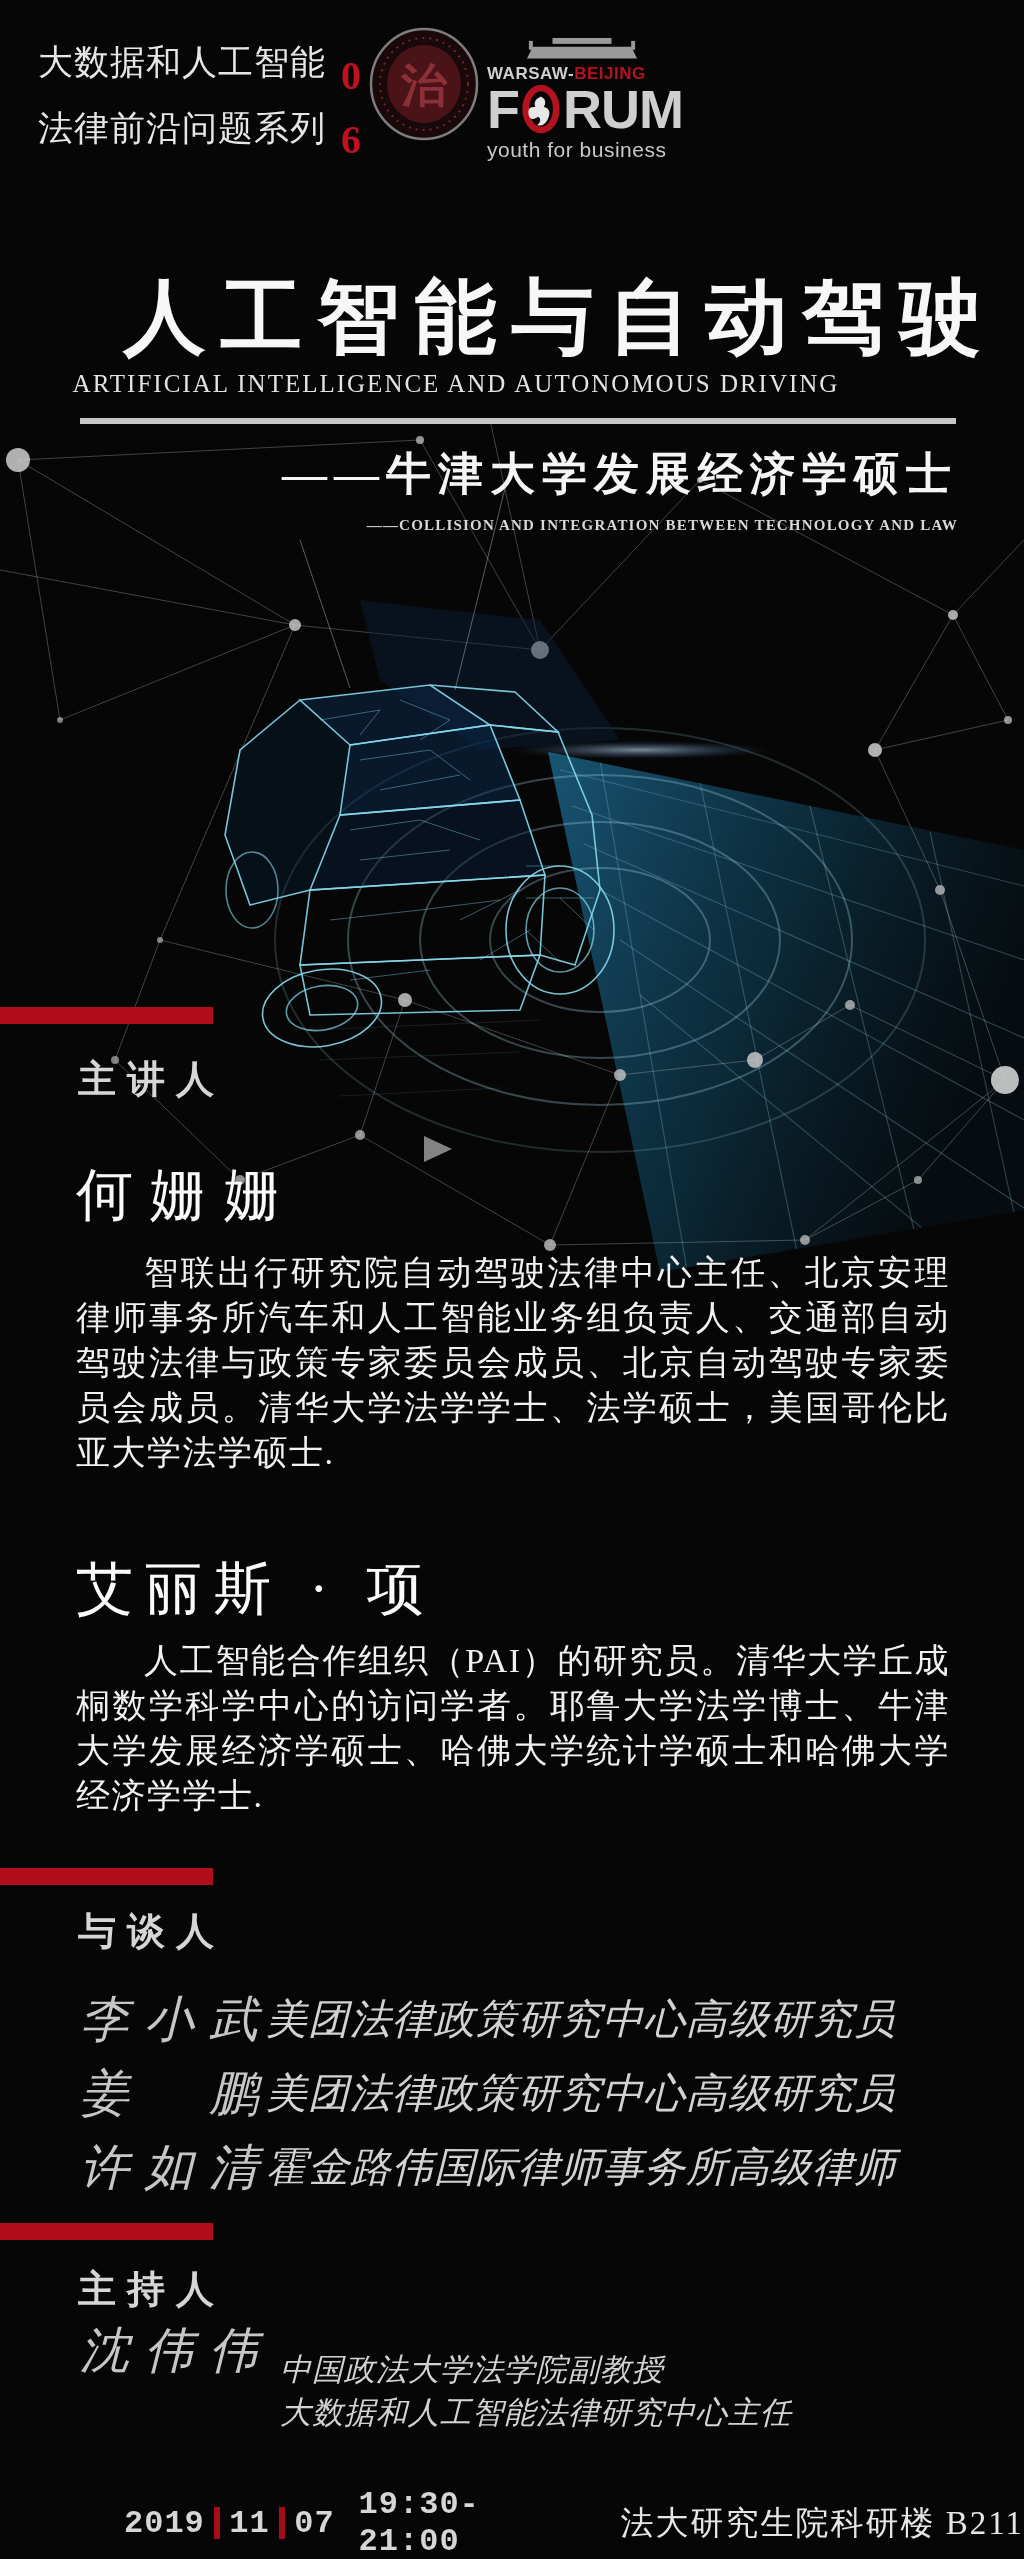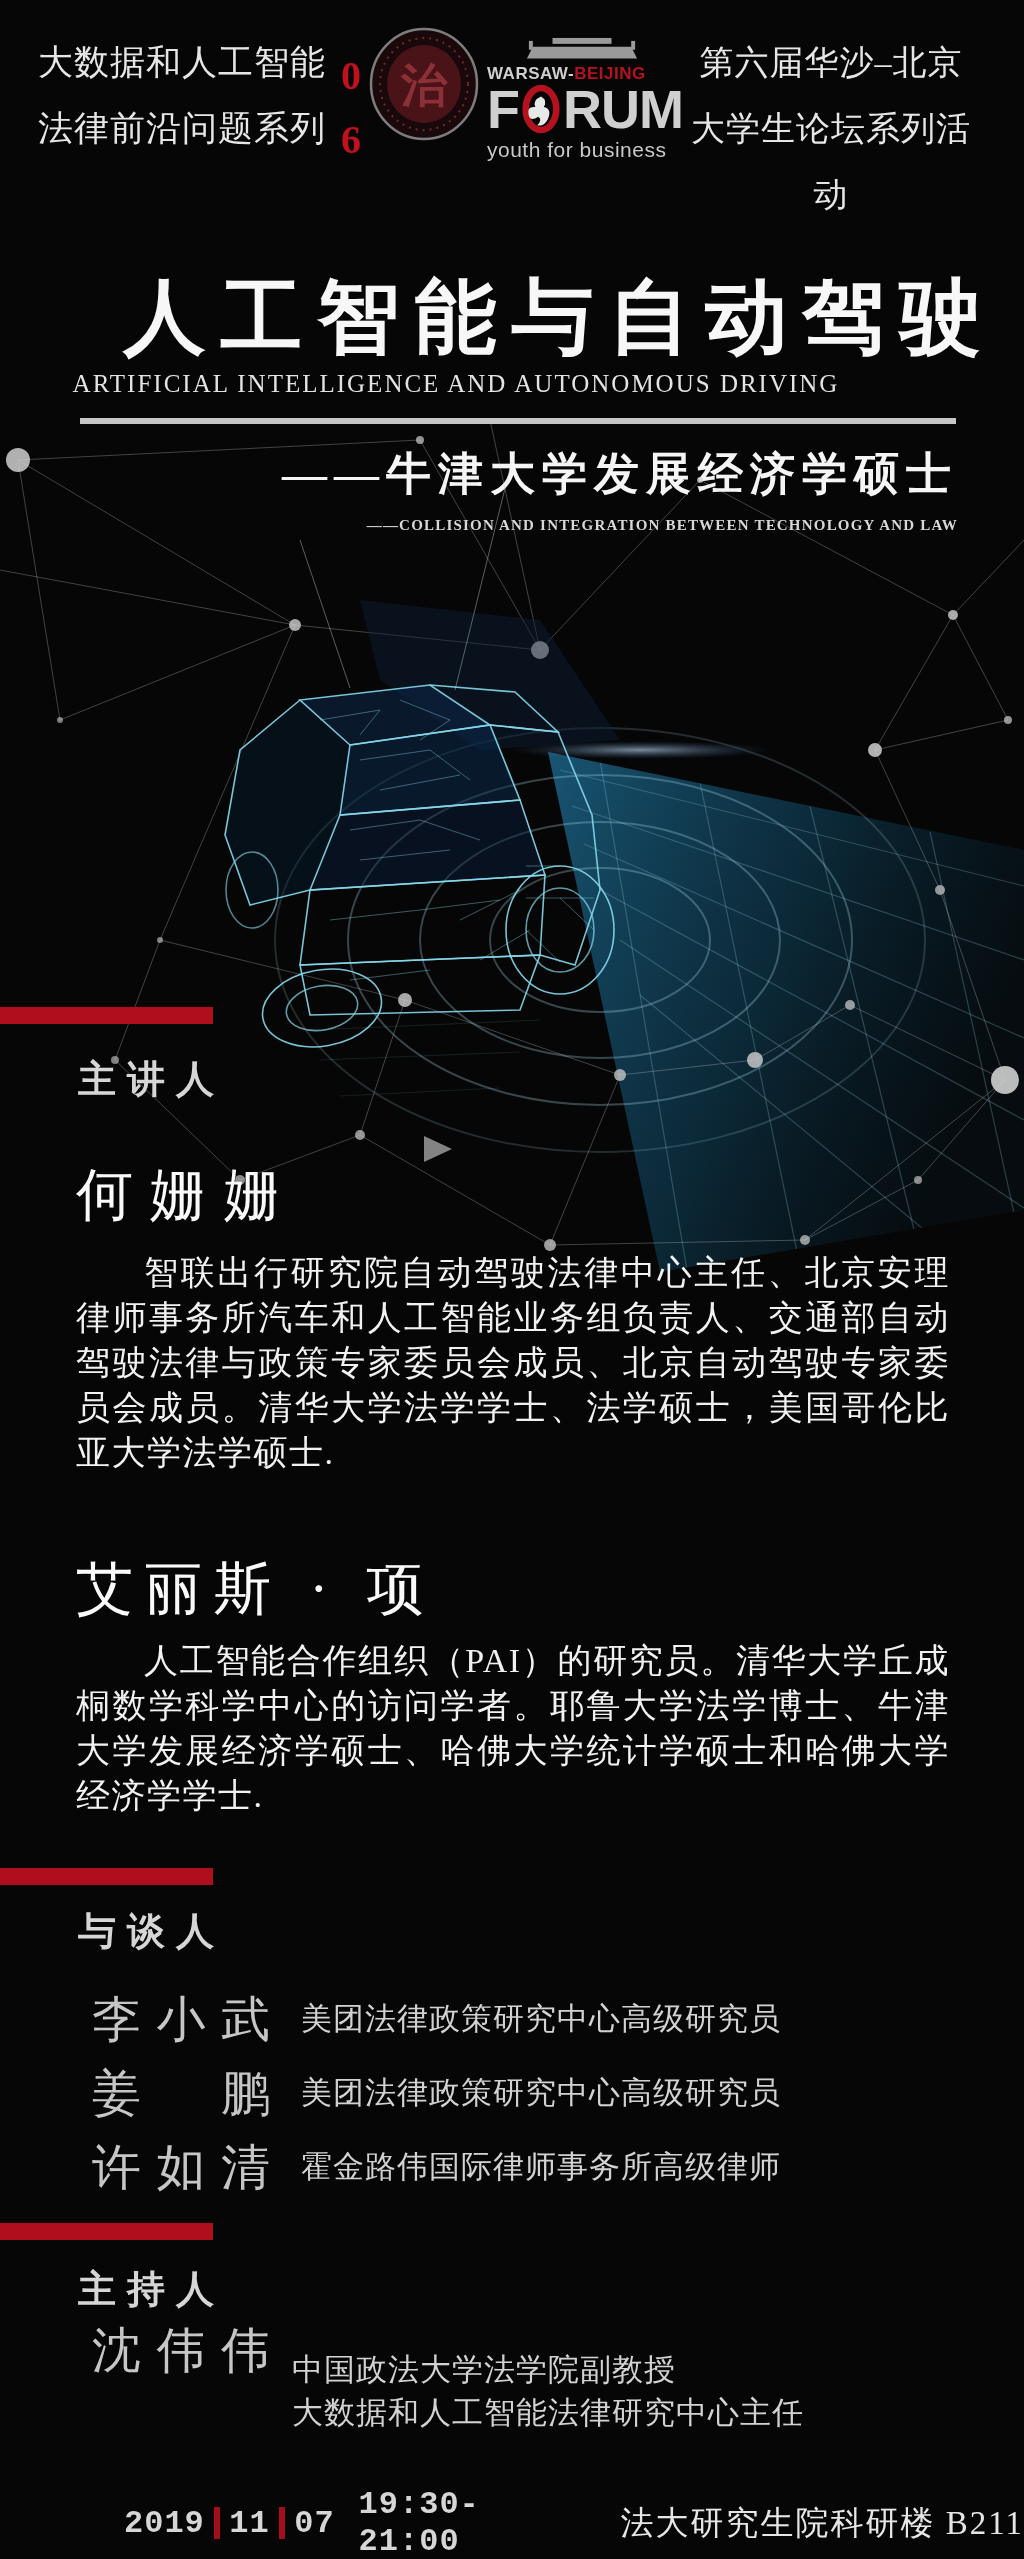--- a/index.html
+++ b/index.html
@@ -48,25 +48,25 @@
   .l1{top:1054px;} .l2{top:1906px;} .l3{top:2264px;}
 
   
   .spk-name{left:76px;font-size:57px;color:#fafafa;letter-spacing:17px;z-index:2;white-space:nowrap;}
   .n1{top:1157px;} .n2{top:1551px;letter-spacing:12px;}
   .bio{left:76px;width:874px;font-size:34px;line-height:45px;letter-spacing:1.5px;color:#f1f1f1;
        text-align:justify;text-indent:68px;z-index:2;}
   .bio1{top:1250px;} .bio2{top:1638px;}
 
   
-  .rows{left:92px;z-index:2;}
+  .rows{left:80px;z-index:2;font-style:italic;}
   .grow{display:flex;align-items:center;height:74px;}
   .g-name{display:block;width:178px;font-size:49px;color:#c6c6c6;text-align:justify;text-align-last:justify;
           line-height:1;}
-  .g-desc{margin-left:31px;font-size:31px;color:#d2d2d2;letter-spacing:1px;white-space:nowrap;}
+  .g-desc{margin-left:8px;font-size:41px;color:#d2d2d2;letter-spacing:1px;white-space:nowrap;}
   .guests{top:1982px;}
   .hostrow{top:2326px;display:flex;align-items:flex-start;}
   .host-desc{margin-left:22px;margin-top:22px;font-size:31px;line-height:43px;color:#d2d2d2;letter-spacing:1px;}
 
   
   .footer{top:2486px;left:124px;display:flex;align-items:center;z-index:2;}
   .fnum{font-family:Liberation Mono, monospace;font-weight:600;font-size:32px;color:#d6d6d6;
         letter-spacing:1px;}
   .fpipe{display:inline-block;width:7px;height:32px;background:#a40d1b;margin:0 9px;}
   .ftime{margin-left:24px;}
@@ -107,24 +107,20 @@
         <svg viewBox="0 0 44 56" width="42" height="54">
           <ellipse cx="22" cy="28" rx="16" ry="22" fill="none" stroke="#b5121f" stroke-width="7"></ellipse>
           <path d="M22 15 q7 4 3 11 q9 2 4 13 q-4 8 -11 6 q6 -6 1 -9 q-8 6 -10 -2 q-2 -9 7 -8 q-3 -7 6 -11 z" fill="#e8e8e8"></path>
         </svg>
       </span>
       <span class="forum-txt">RUM</span>
     </div>
     <div class="tagline">youth for business</div>
   </div>
 
-  <div class="abs hdr-edition">
-    <div>第六届华沙–北京</div>
-    <div>大学生论坛系列活动</div>
-  </div>
 
   <div class="abs title-cn">人工智能与自动驾驶</div>
   <div class="abs title-en">ARTIFICIAL INTELLIGENCE AND AUTONOMOUS DRIVING</div>
   <div class="abs divider"></div>
   <div class="abs sub-cn">——牛津大学发展经济学硕士</div>
   <div class="abs sub-en">——COLLISION AND INTEGRATION BETWEEN TECHNOLOGY AND LAW</div>
 
   <div class="abs hero">
     <svg viewBox="0 0 1024 860" width="1024" height="860">
       <defs>

